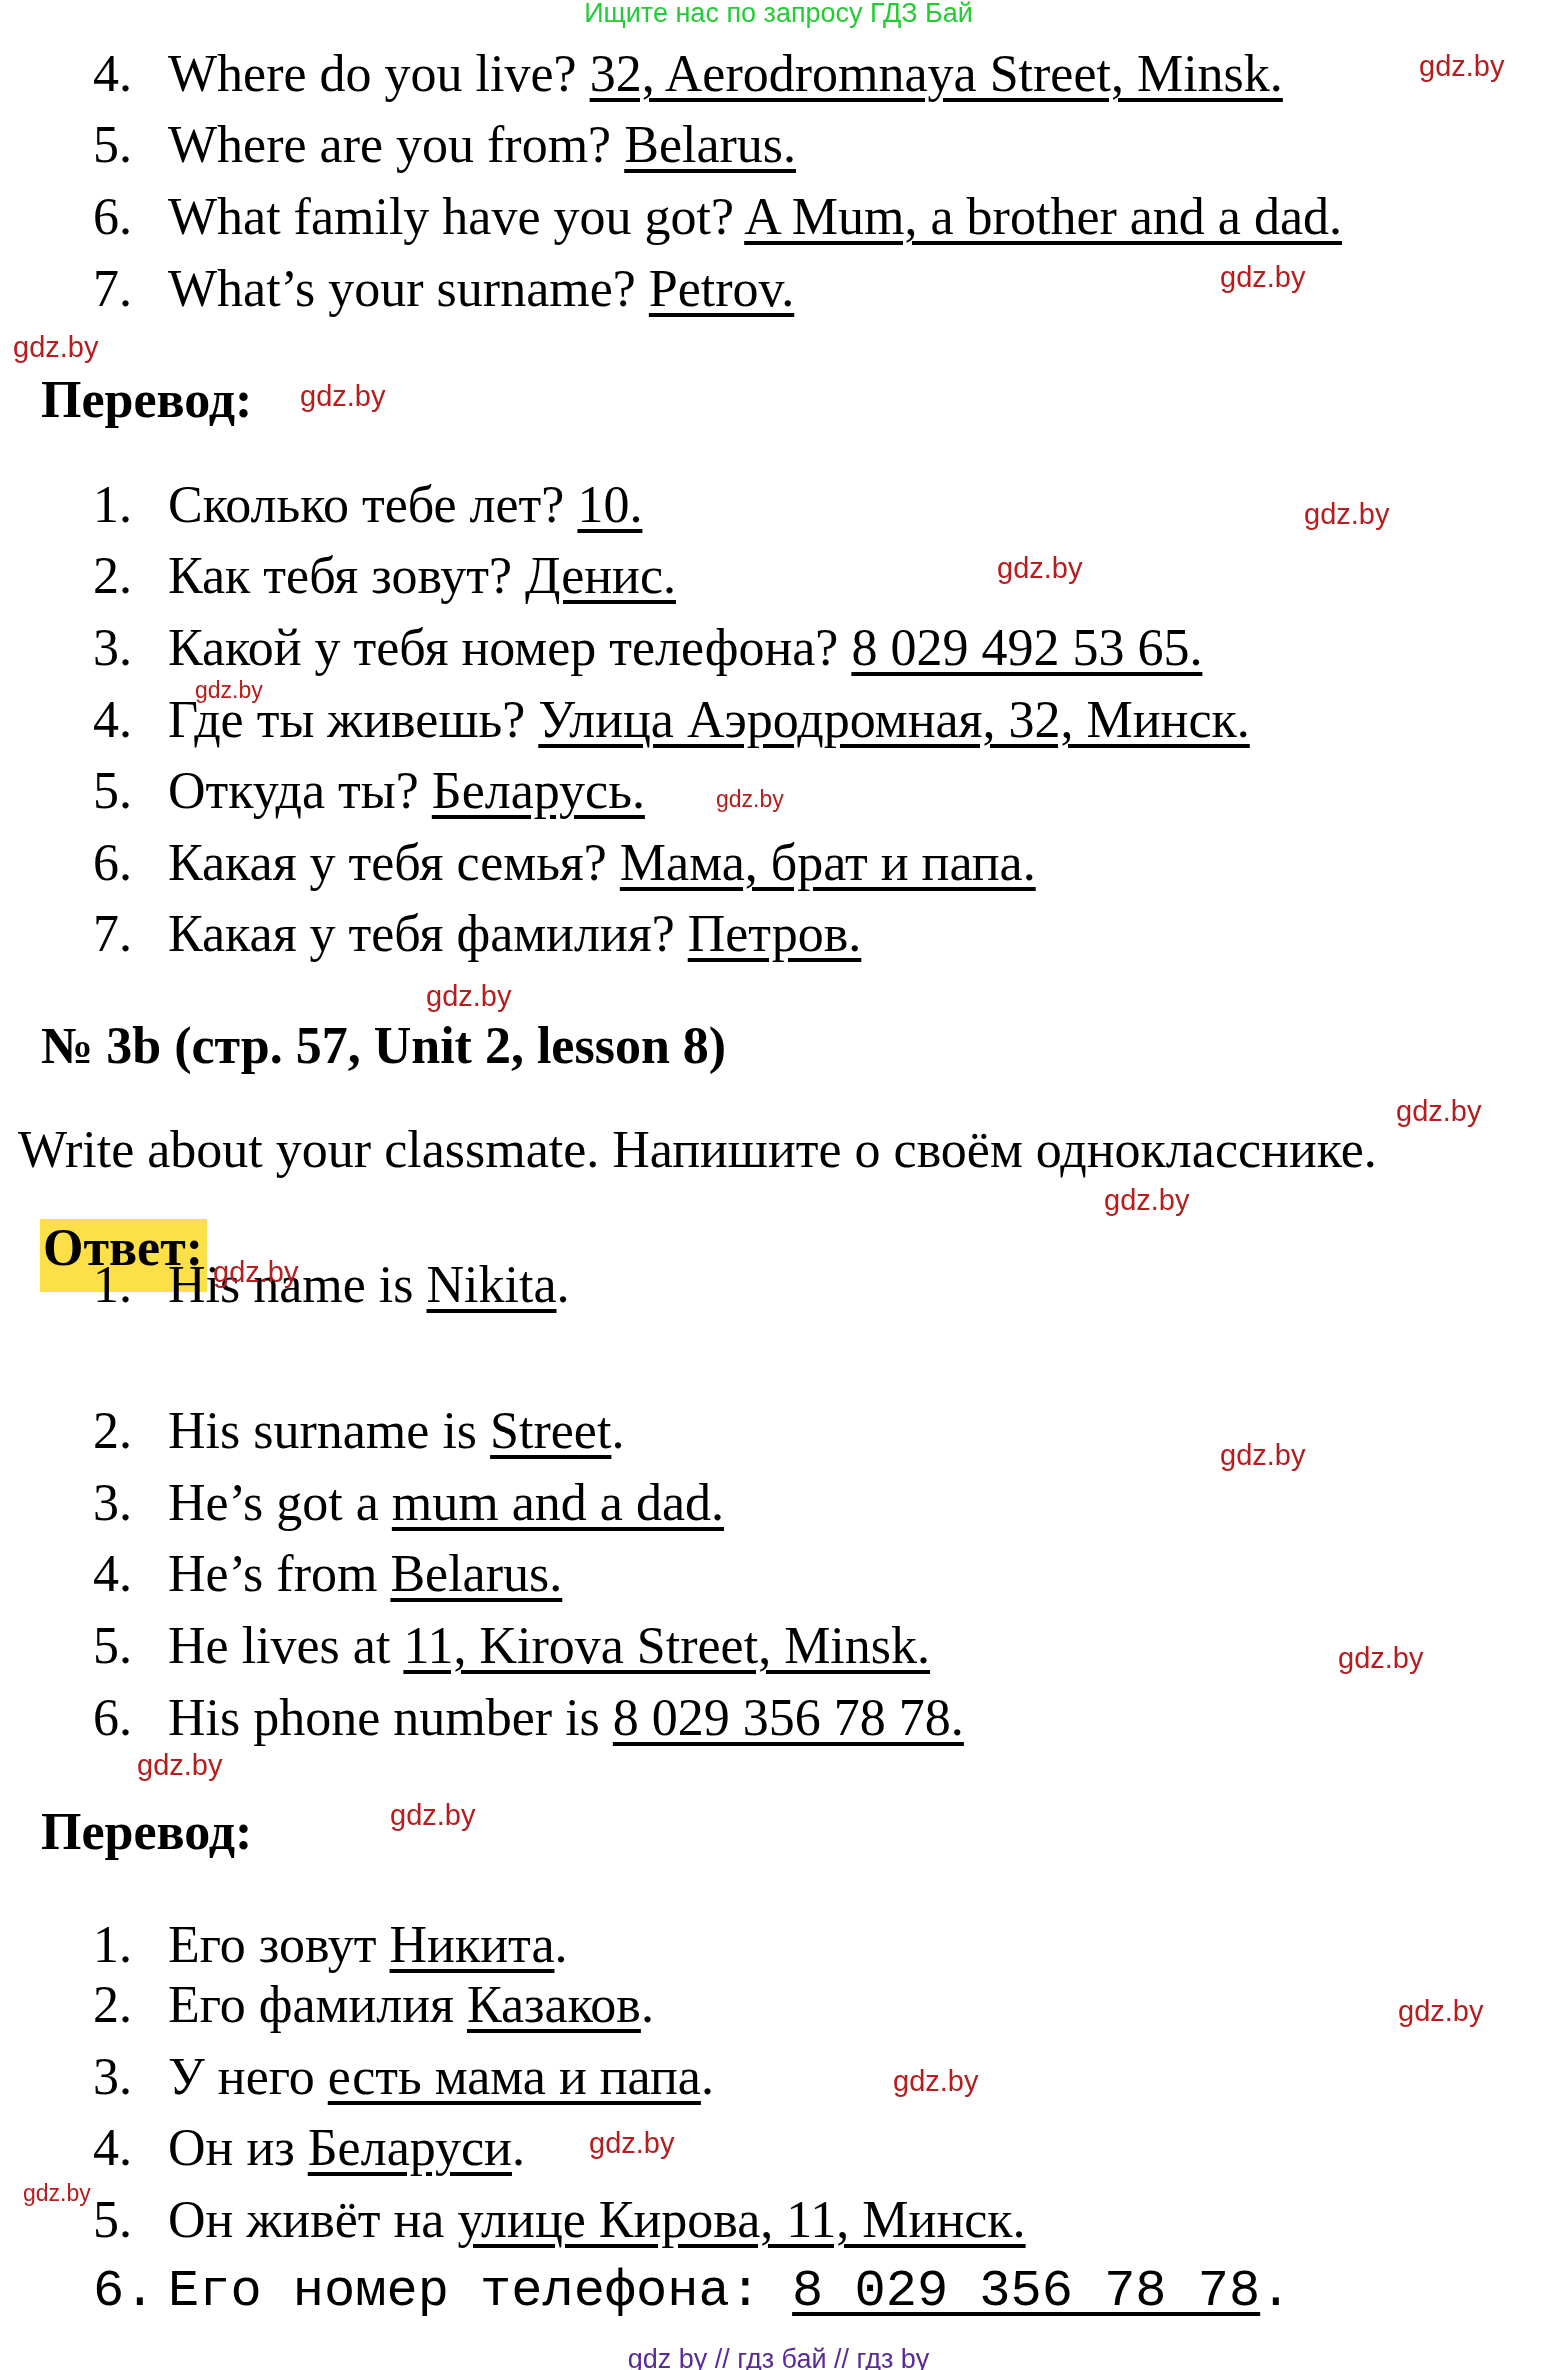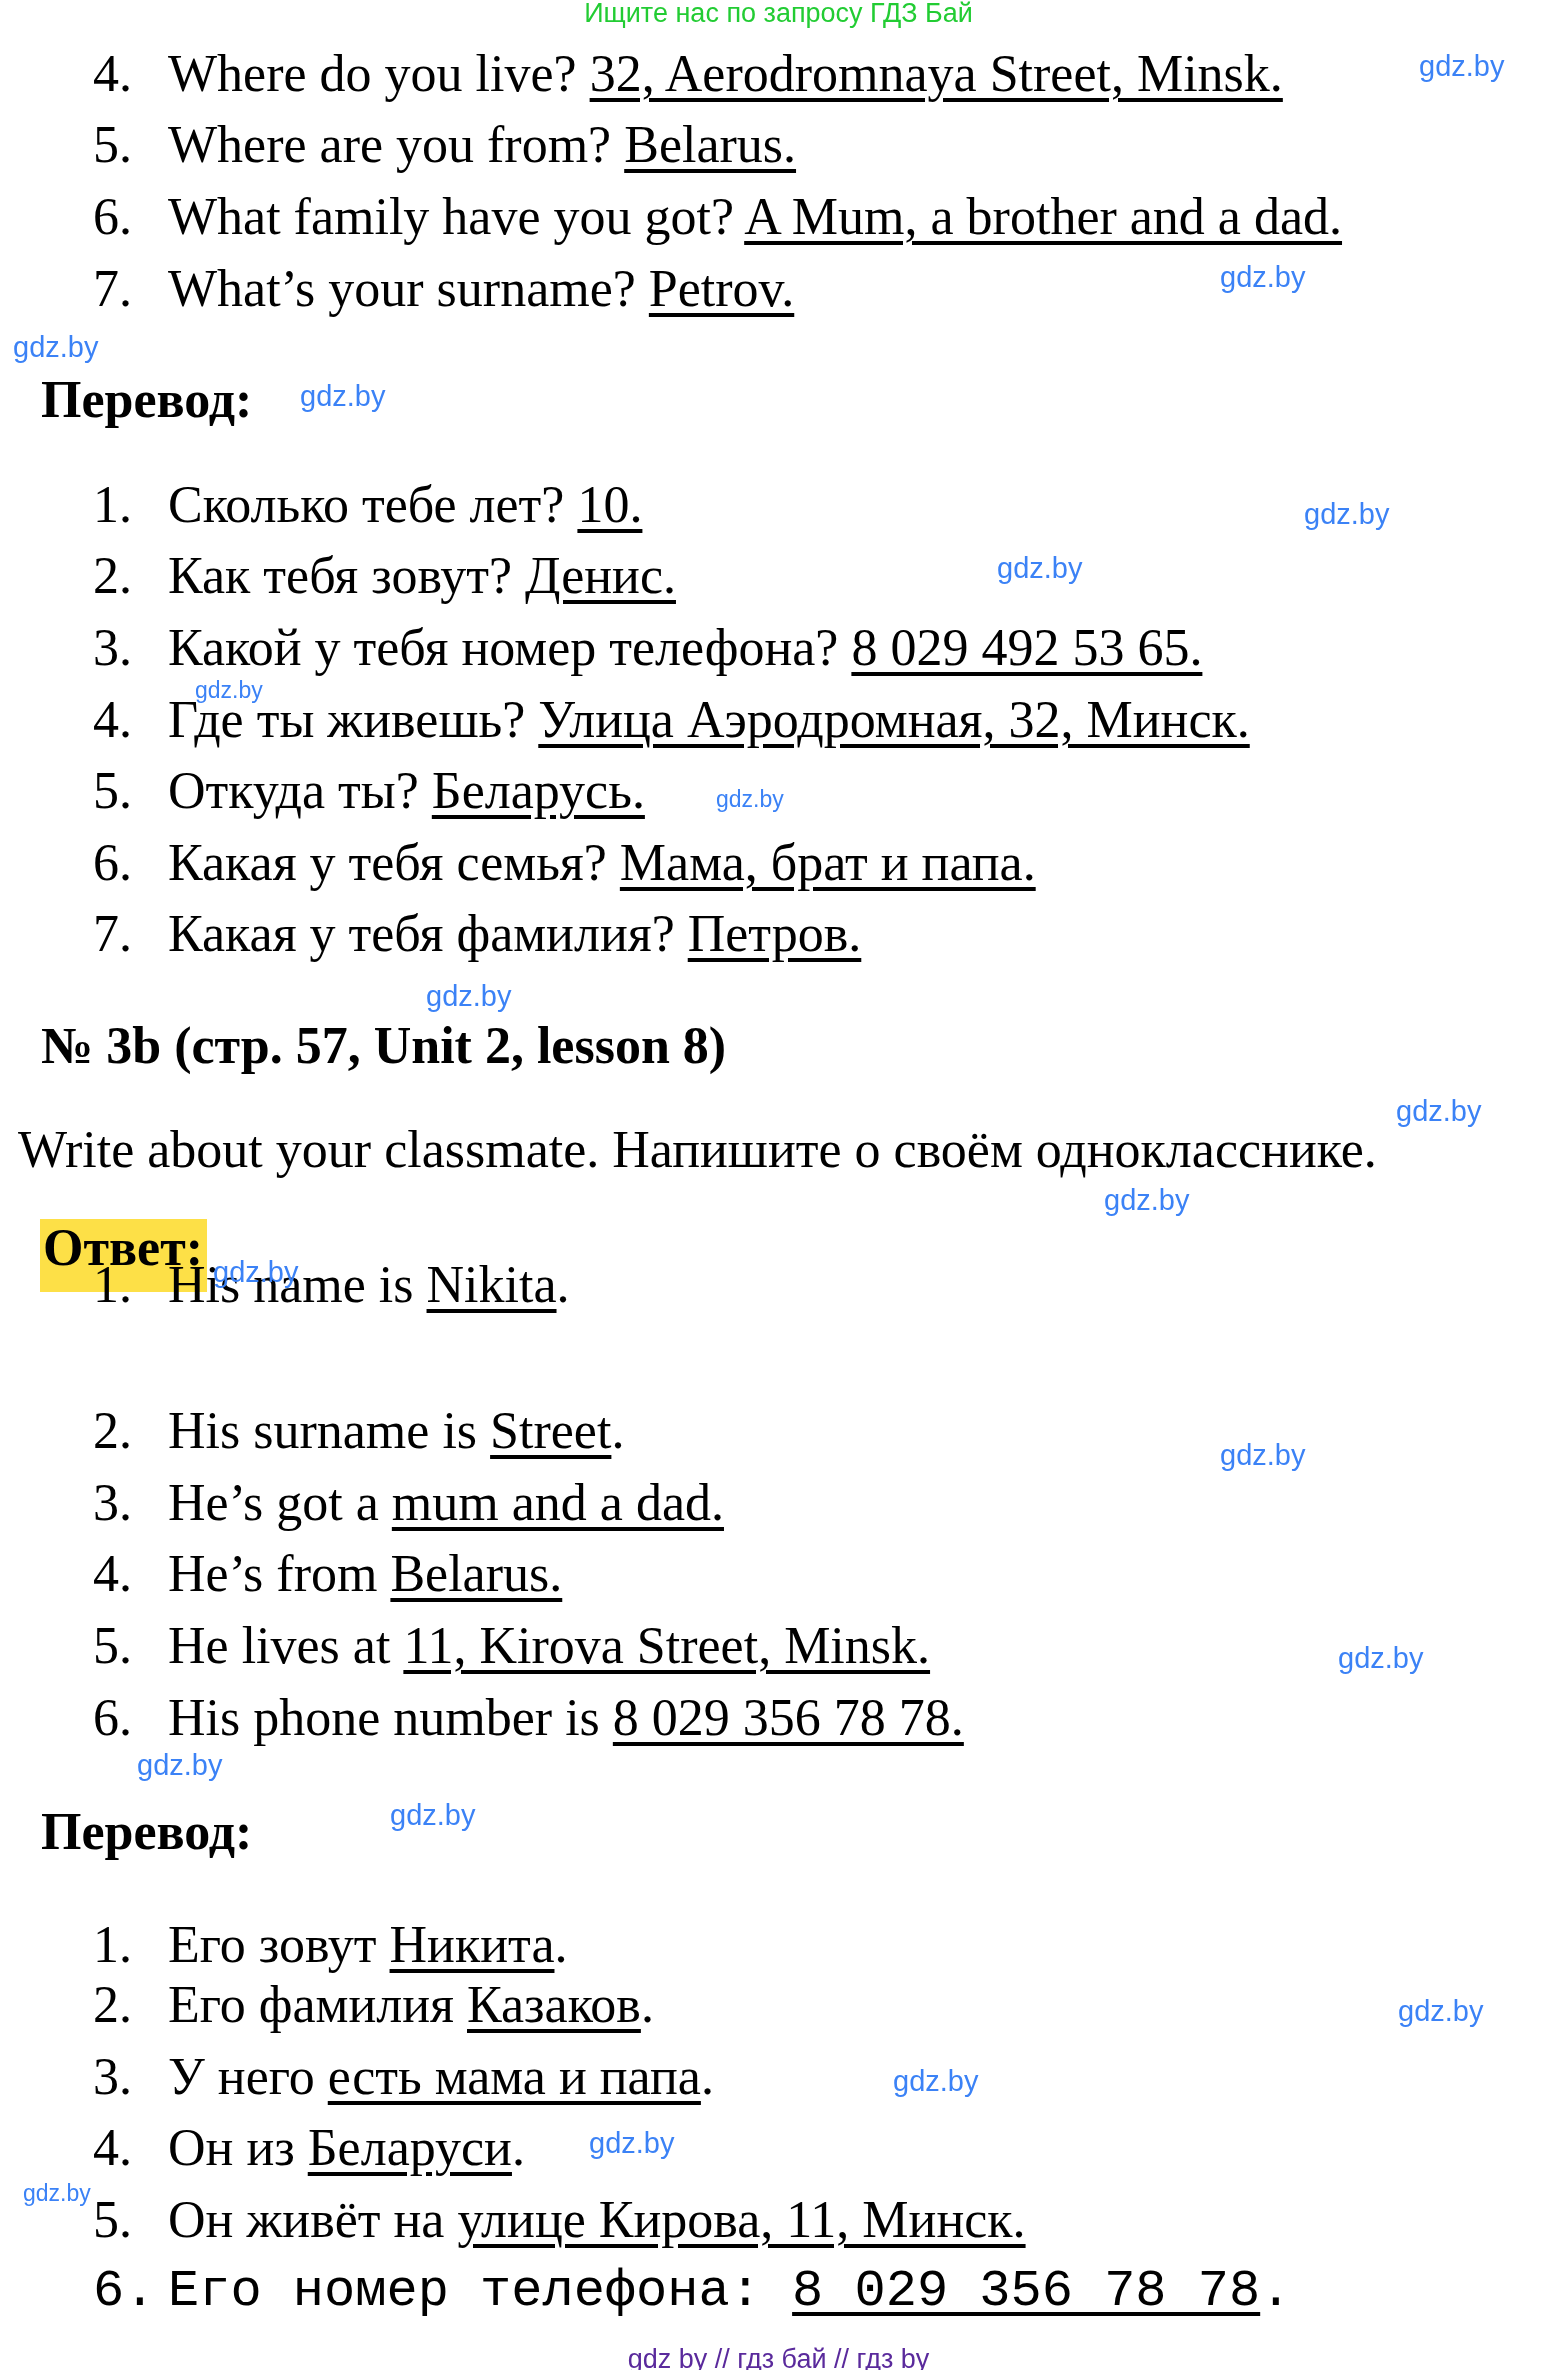--- a/index.html
+++ b/index.html
@@ -6,21 +6,21 @@
   body { width:1557px; height:2370px; position:relative; overflow:hidden;
          font-family:"Liberation Serif","DejaVu Serif",serif; color:#000; }
   .abs { position:absolute; white-space:nowrap; }
   .banner { font-family:"Liberation Sans","DejaVu Sans",sans-serif; font-size:27px; color:#22cc33; left:0; width:1557px; text-align:center; top:-2px; }
   .footer { font-family:"Liberation Sans","DejaVu Sans",sans-serif; font-size:27px; color:#5a2a9c; left:0; width:1557px; text-align:center; top:2344px; }
   .li { font-size:52px; line-height:60px; }
   .li .num { display:inline-block; width:75px; }
   .u { text-decoration:underline; text-decoration-thickness:4px; text-underline-offset:7px; }
   .heading { font-size:52px; font-weight:bold; line-height:60px;margin-left:23px; }
   .task { font-size:52px; line-height:60px; }
-  .wm { font-family:"Liberation Sans","DejaVu Sans",sans-serif; font-size:29px; color:#3b82f6; line-height:32px; }
+  .wm { font-family:"Liberation Sans","DejaVu Sans",sans-serif; font-size:29px; color:#b91c1c; line-height:32px; }
   .wm.sm { font-size:23px; }
   .otvet { background:#fde047; padding:0 4px 16px 3px; }
 </style>
 </head>
 <body>
 
 <div class="abs banner">Ищите нас по запросу ГДЗ Бай</div>
 
 <div class="abs li" style="left:93px; top:44px;">
   <span class="num">4.</span><span>Where do you live? </span><span class="u">32, Aerodromnaya Street, Minsk.</span><span></span>

